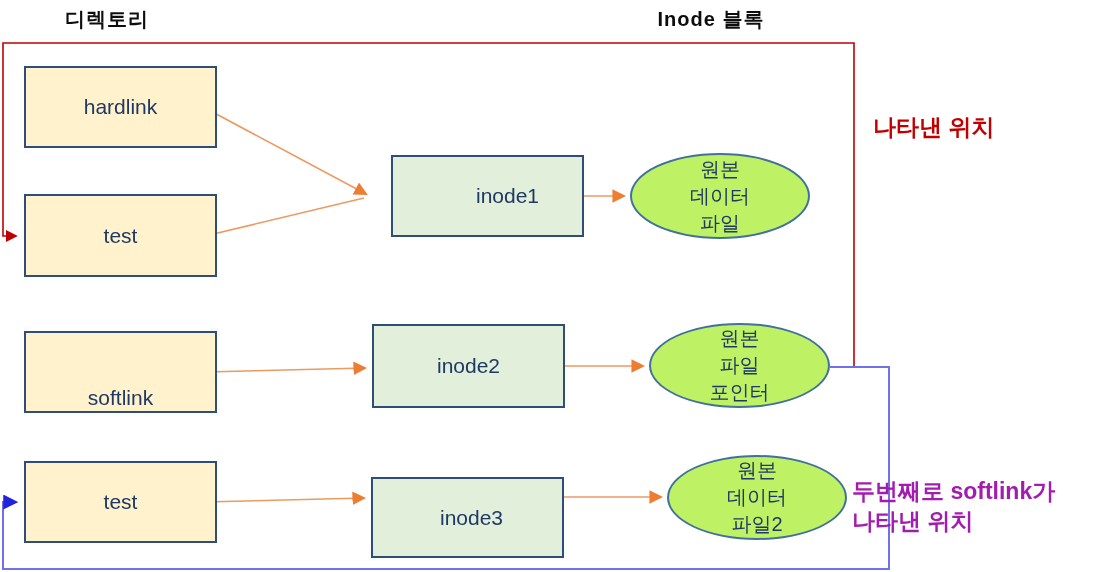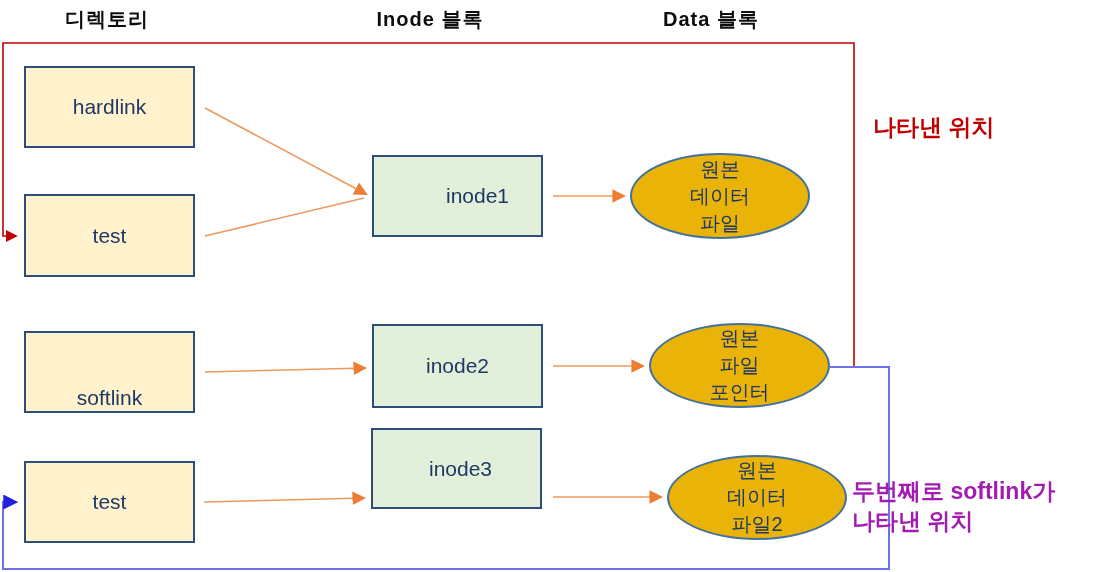--- a/index.html
+++ b/index.html
@@ -11,36 +11,36 @@
 
   .hdr{
     position:absolute;top:6px;width:220px;text-align:center;
     font-size:20px;font-weight:700;color:#0d0d0d;letter-spacing:1px;
   }
   #hdr-dir{left:-3px;}
   #hdr-inode{left:320px;}
   #hdr-data{left:601px;}
 
   .box{
-    position:absolute;width:171px;height:82px;background:#FFF2CC;
+    position:absolute;width:193px;height:82px;background:#FFF2CC;
     border:2px solid #2E4D7B;box-sizing:border-box;
     display:flex;flex-direction:column;align-items:center;justify-content:center;
     color:#1F3864;font-size:21px;line-height:26px;text-align:center;
   }
   .box.inode{background:#E2EFDA;}
   #b-hardlink{left:24px;top:66px;}
   #b-test1{left:24px;top:194px;height:83px;}
   #b-softlink{left:24px;top:331px;justify-content:flex-end;}
   #b-test2{left:24px;top:461px;}
-  #i1{left:372px;top:155px;padding-left:40px;}
+  #i1{left:391px;top:155px;padding-left:40px;}
   #i2{left:372px;top:324px;height:84px;text-align:right;}
-  #i3{left:371px;top:428px;height:81px;padding-left:8px;}
+  #i3{left:371px;top:477px;height:81px;padding-left:8px;}
 
   .ellipse{
-    position:absolute;background:#eab308;border:2px solid #41719C;border-radius:50%;
+    position:absolute;background:#bef264;border:2px solid #41719C;border-radius:50%;
     box-sizing:border-box;display:flex;flex-direction:column;align-items:center;justify-content:center;
     color:#1F3864;font-size:20px;line-height:27px;text-align:center;
   }
   #e1{left:630px;top:153px;width:180px;height:86px;}
   #e2{left:649px;top:323px;width:181px;height:85px;}
   #e3{left:667px;top:455px;width:180px;height:85px;}
 
   .ann{position:absolute;font-size:23px;line-height:30px;font-weight:600;white-space:nowrap;}
   .ann.red{left:873px;top:112px;color:#C00000;}
   .ann.blue{left:852px;top:476px;color:#a21caf;}
@@ -70,22 +70,21 @@
     <line x1="205" y1="108" x2="366" y2="194" stroke="#EC9A5F" stroke-width="1.6" marker-end="url(#mO)"></line>
     <line x1="205" y1="236" x2="364" y2="198" stroke="#EC9A5F" stroke-width="1.6"></line>
     <line x1="553" y1="196" x2="624" y2="196" stroke="#EC9A5F" stroke-width="1.6" marker-end="url(#mO)"></line>
     <line x1="205" y1="372" x2="365" y2="368" stroke="#EC9A5F" stroke-width="1.6" marker-end="url(#mO)"></line>
     <line x1="553" y1="366" x2="643" y2="366" stroke="#EC9A5F" stroke-width="1.6" marker-end="url(#mO)"></line>
     <line x1="204" y1="502" x2="364" y2="498" stroke="#EC9A5F" stroke-width="1.6" marker-end="url(#mO)"></line>
     <line x1="553" y1="497" x2="661" y2="497" stroke="#EC9A5F" stroke-width="1.6" marker-end="url(#mO)"></line>
   </svg>
 
   <div class="hdr" id="hdr-dir">디렉토리</div>
-  <div class="hdr" id="hdr-inode">Inode 블록</div>
-  <div class="hdr" id="hdr-data">Data 블록</div>
+  <div class="hdr" id="hdr-data">Inode 블록</div>
 
   <div class="box" id="b-hardlink">
     <span>hardlink</span>
   </div>
   <div class="box" id="b-test1">
     <span>test</span>
   </div>
   <div class="box" id="b-softlink">
     <span>softlink</span>
   </div>

